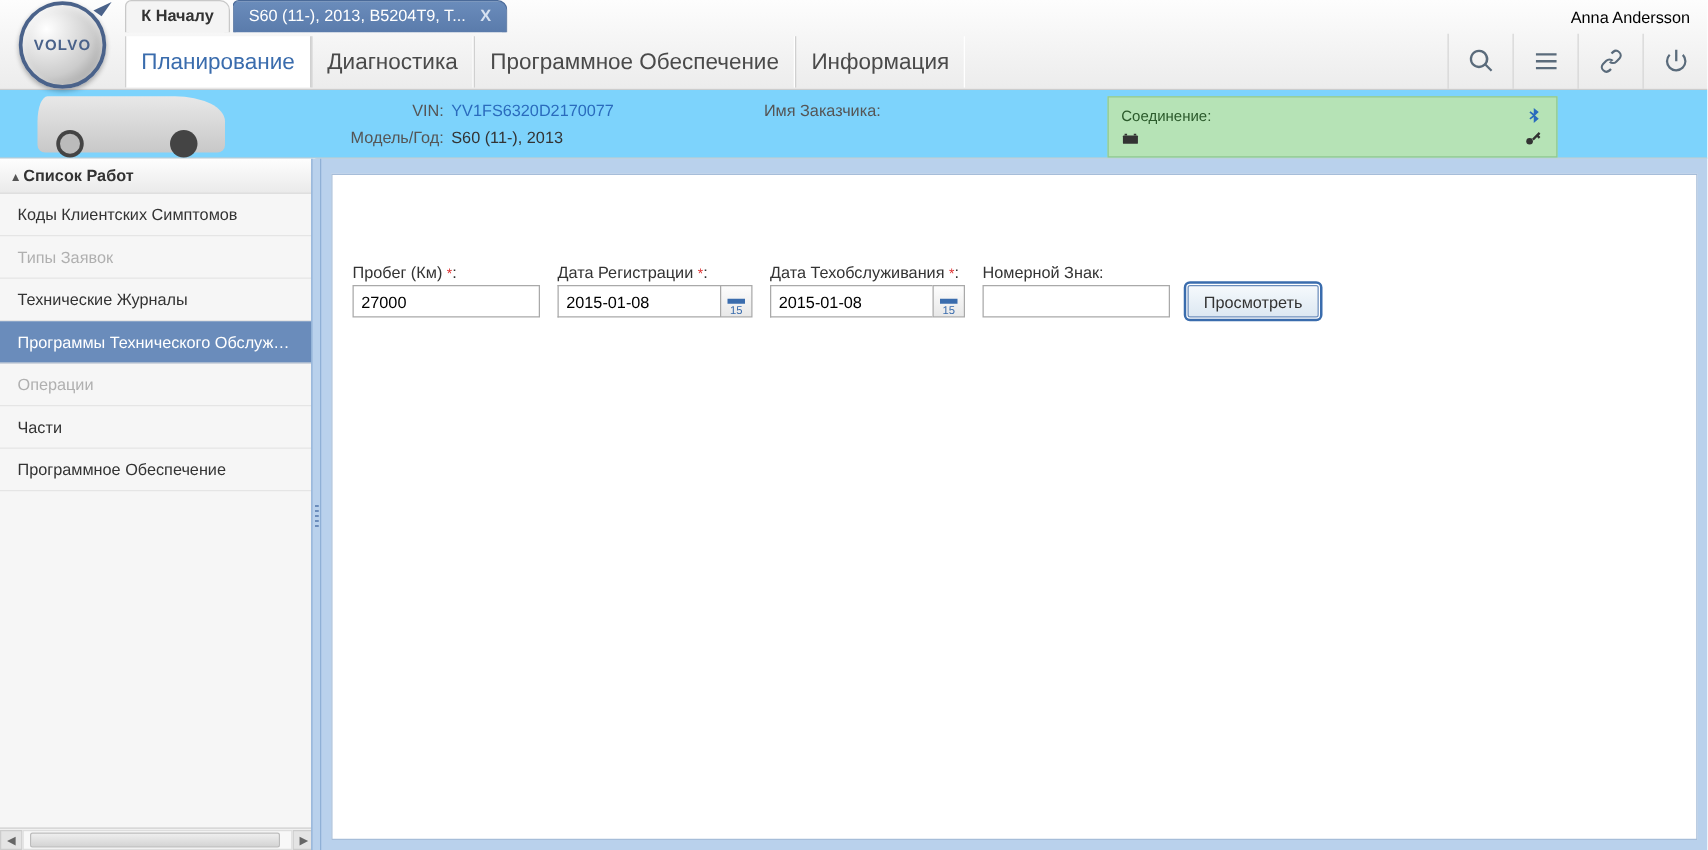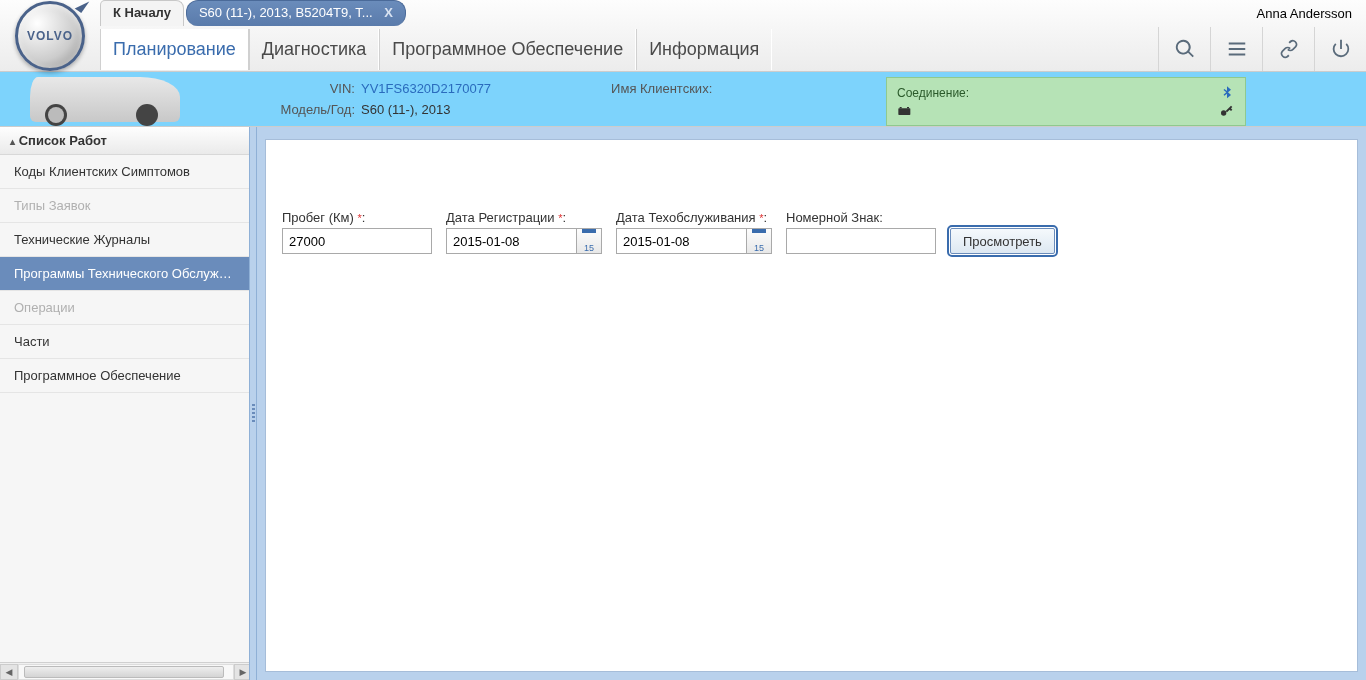--- a/index.html
+++ b/index.html
@@ -60,21 +60,20 @@
   border-radius: 5px 8px 0 0;
   margin-right: 2px;
   cursor: pointer;
   position:relative;
 }
 .tab.home { font-weight: bold; }
 .tab.active {
   background: linear-gradient(#6a8cbb,#5a7bab);
   color: #fff;
   border-color: #4a6a99;
-  border-radius: 12px;
 }
 .tab .close {
   margin-left: 8px;
   font-weight: bold;
   color: #d7e2f1;
   cursor:pointer;
 }
 
 
 .username {
@@ -211,21 +210,21 @@
   height:26px;padding:3px 6px;font-size:13px;
   border:1px solid #a9a9a9;background:#fff;
 }
 .w-m{width:150px;}
 .w-d{width:130px;}
 .date-wrap{display:flex;}
 .date-wrap input{flex:1;border-right:none;}
 .calbtn{
   width:26px;height:26px;border:1px solid #a9a9a9;
   background:linear-gradient(#fdfdfd,#e8e8e8);
-  display:flex;align-items:center;justify-content:space-between;cursor:pointer;
+  display:flex;align-items:center;justify-content:flex-end;cursor:pointer;
   font-size:9px;color:#3a6cad;flex-direction:column;line-height:1;
 }
 .calbtn .top{width:14px;height:4px;background:#3a6cad;margin-bottom:1px;}
 .btn-view{
   height:26px;padding:3px 12px;font-size:13px;
   background:linear-gradient(#f5f9fc,#dde8f2);
   border:1px solid #6a8cbb;border-radius:2px;cursor:pointer;color:#333;
   outline:2px solid #3a6cad;outline-offset:1px;margin-top:48px;
 }
 </style>
@@ -290,21 +289,21 @@
       <span class="k">VIN:</span>
       <span class="v link">YV1FS6320D2170077</span>
     </div>
     <div class="kvrow">
       <span class="k">Модель/Год:</span>
       <span class="v">S60 (11-), 2013</span>
     </div>
   </div>
   <div class="kvcol customer">
     <div class="kvrow">
-      <span class="k">Имя Клиентских:</span>
+      <span class="k">Имя Заказчика:</span>
     </div>
   </div>
   <div class="status-box">
     <div class="srow">
       <span class="lbl">Соединение:</span>
       <svg viewBox="0 0 24 24" fill="#2a6bbd">
           <path d="M12 2l6 5-4.5 4 4.5 4-6 5V13l-4 3-1.2-1.5L11 11 6.8 7.5 8 6l4 3z"></path>
         </svg>
     </div>
     <div class="srow">

